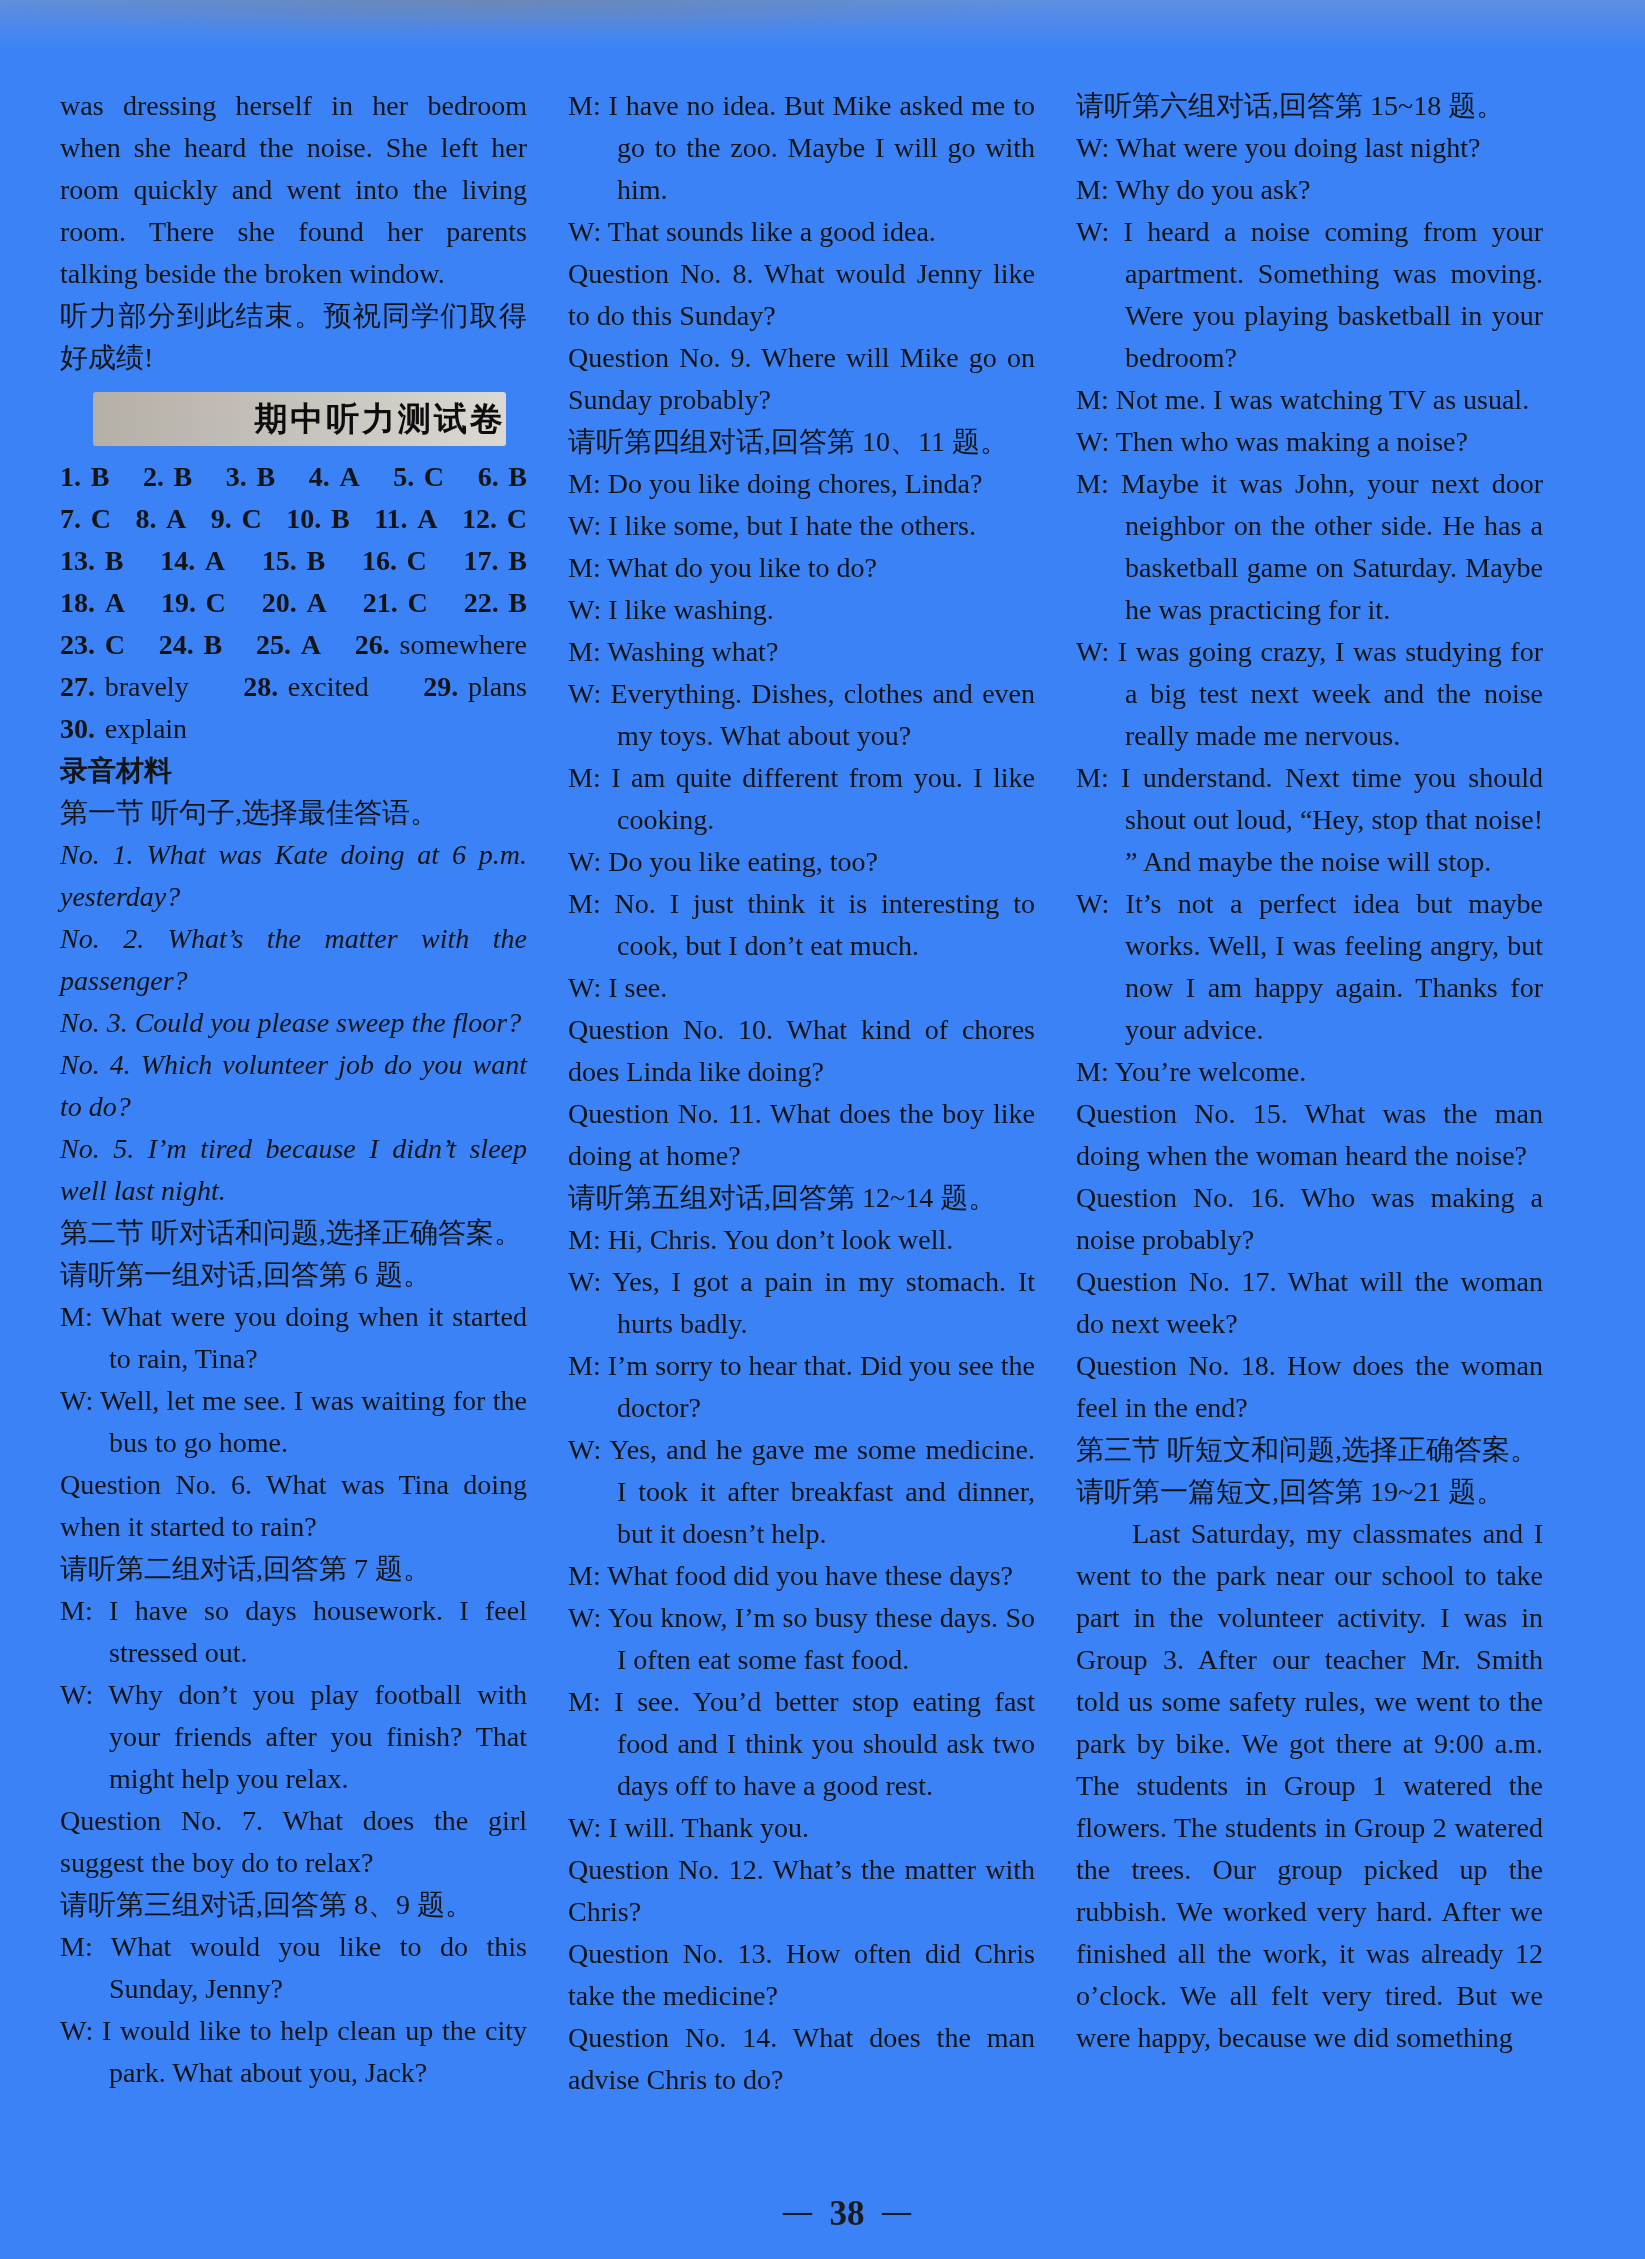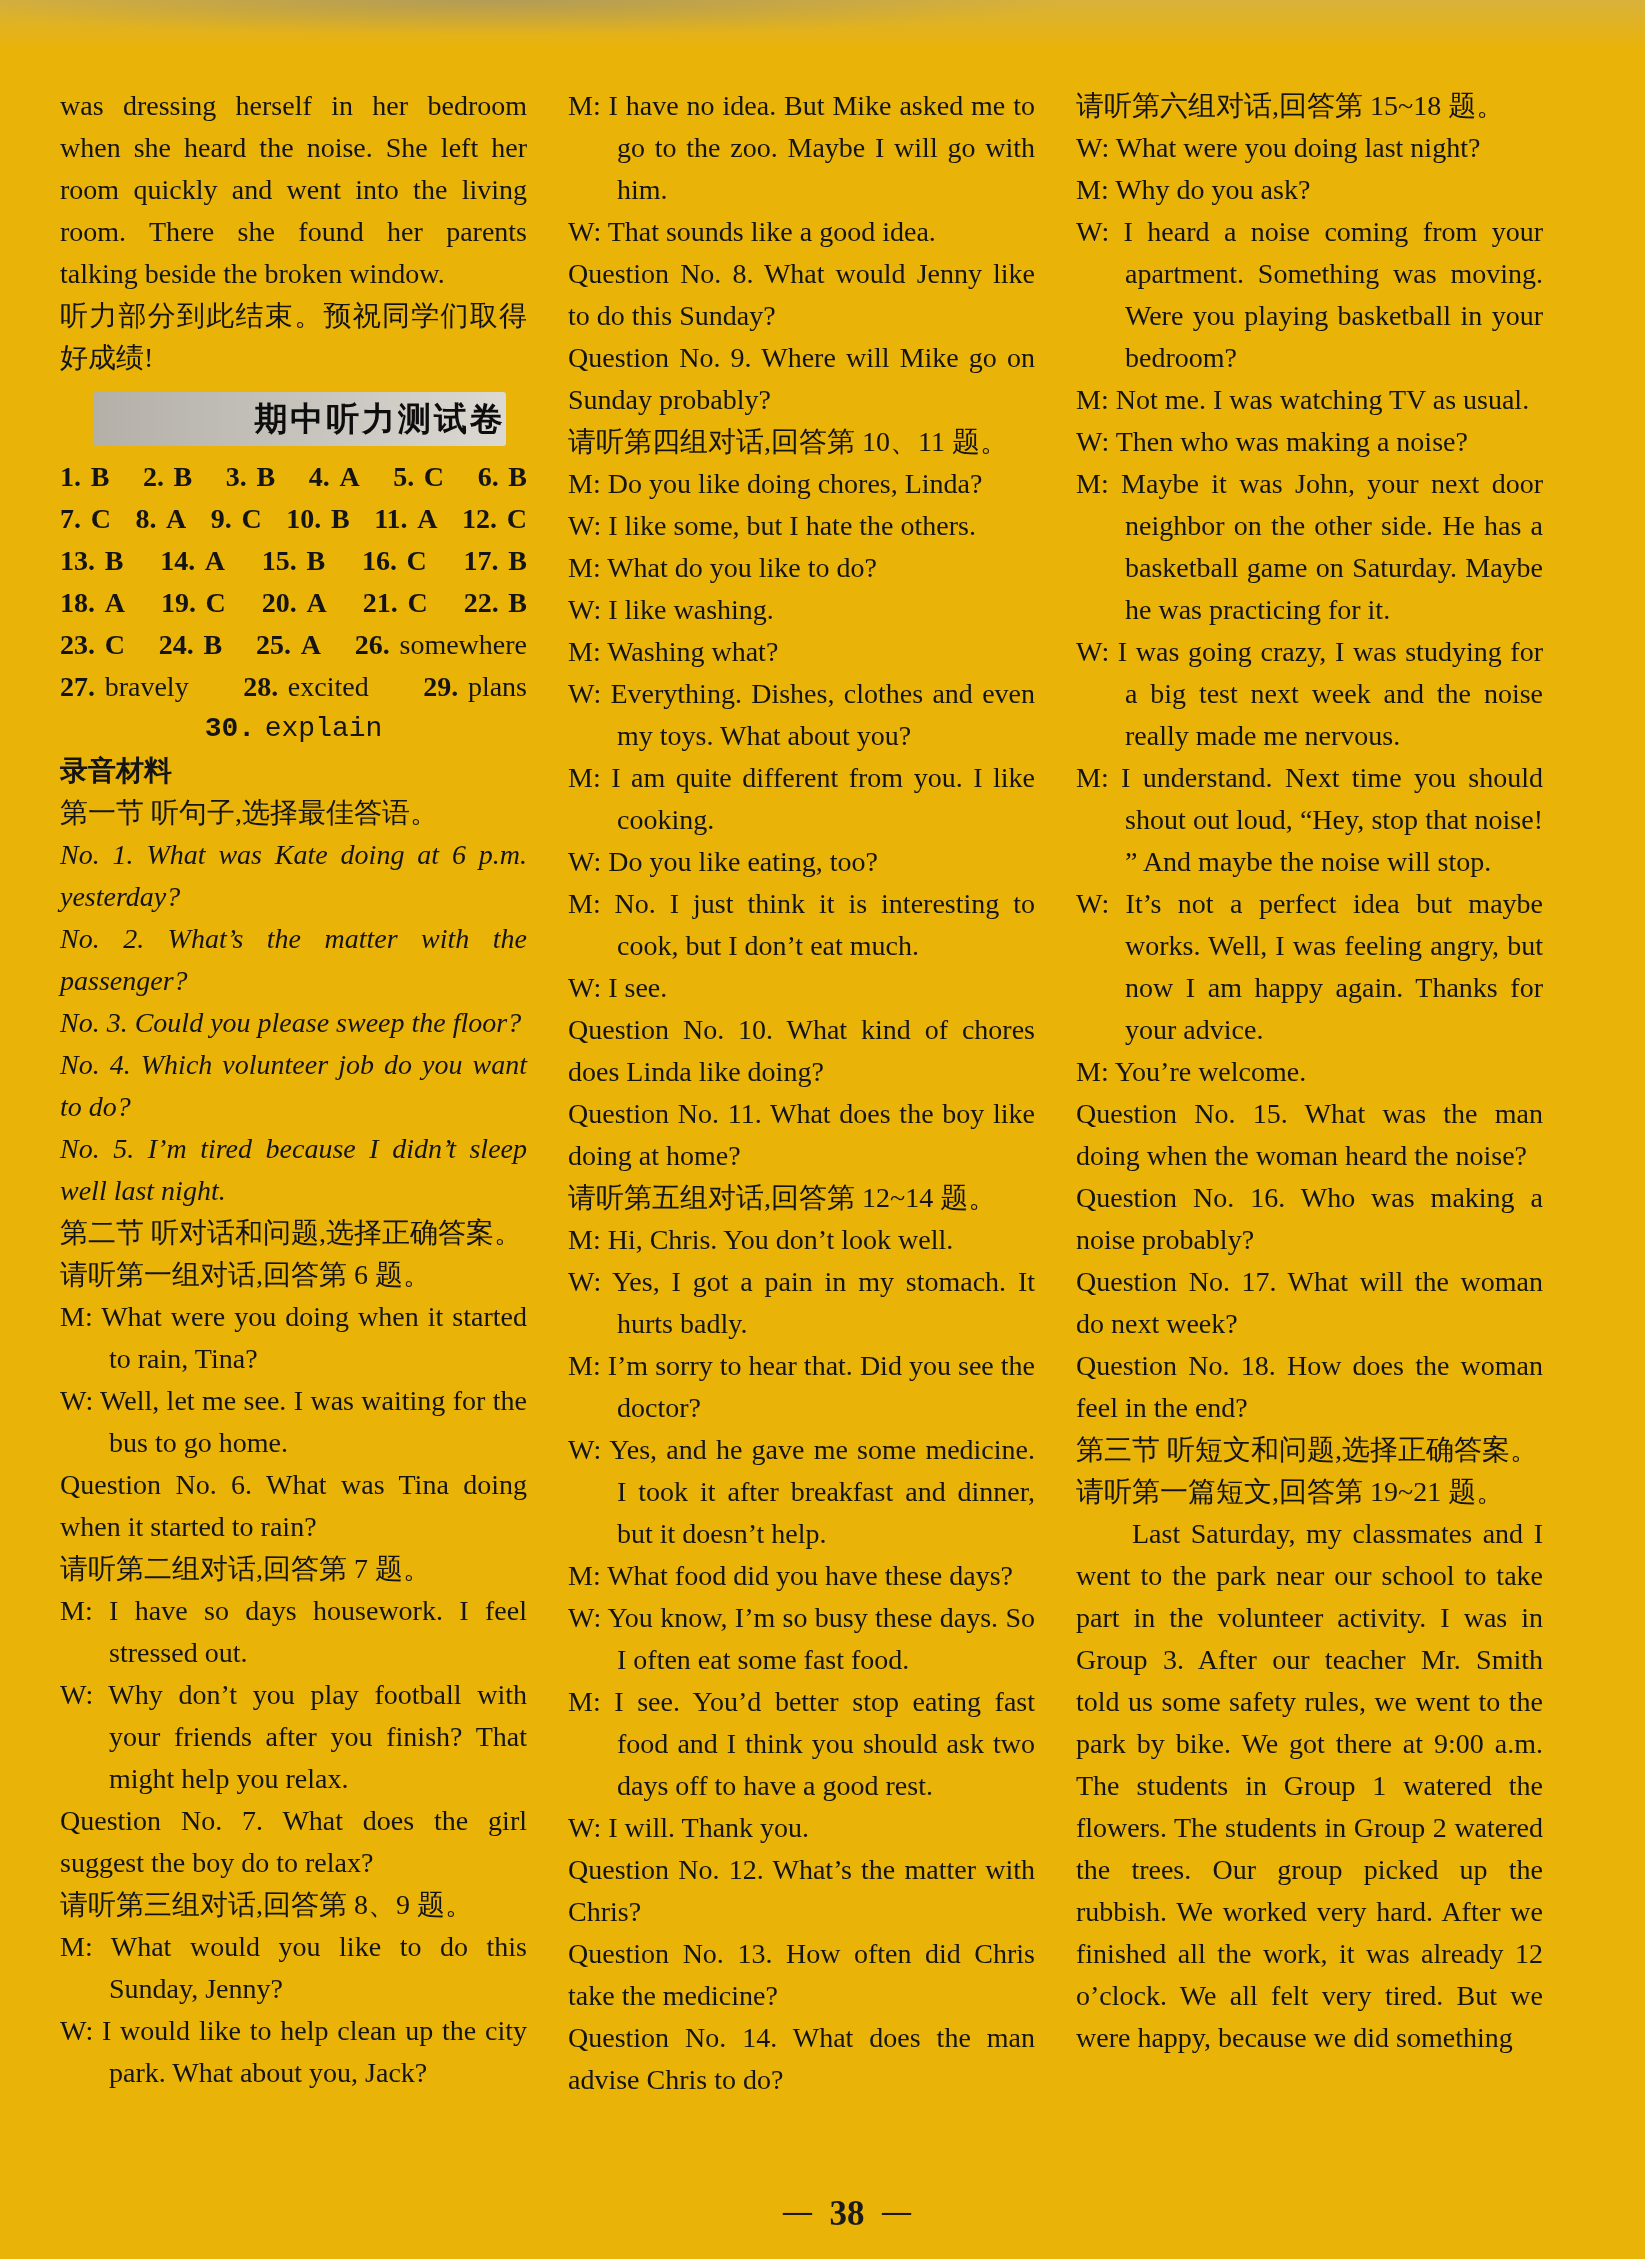--- a/index.html
+++ b/index.html
@@ -2,21 +2,21 @@
 <html><head>
 <meta charset="utf-8">
 <style>
   * { margin:0; padding:0; box-sizing:border-box; }
   html, body { background:#ffffff; }
   body {
     width:1646px; height:2259px; position:relative;
     font-family:"Liberation Serif","DejaVu Serif",serif;
     color:#141414;
   }
-  .page { position:absolute; inset:0; background:#eab308; overflow:hidden; }
+  .page { position:absolute; inset:0; background:#3b82f6; overflow:hidden; }
 
   .scan-shadow {
     position:absolute; top:0; left:0; width:100%; height:64px;
     background:
       radial-gradient(ellipse 796px 50px at 30% 0%, rgba(125,125,125,0.42), rgba(125,125,125,0) 72%),
       linear-gradient(180deg, rgba(175,175,175,0.30), rgba(255,255,255,0) 78%);
     pointer-events:none;
   }
 
   .columns {
@@ -40,21 +40,21 @@
     background:linear-gradient(90deg,#b4b0a8 0%, #c8c5be 55%, #dcd9d2 100%);
     border-radius:2.9px;
   }
   .heading-text {
     font-family:"Liberation Sans","DejaVu Sans",sans-serif;
     font-weight:bold; font-size:33px; letter-spacing:2.9px; color:#0d0d0d;
   }
 
   .answers { }
   .ans-line { display:flex; justify-content:space-between; line-height:42px; }
-  .ans-line.last { justify-content:center;font-family:Liberation Mono, monospace; }
+  .ans-line.last { justify-content:flex-start; }
   .pair { white-space:nowrap; }
   .pair .n { font-weight:bold; }
   .v { margin-left:9.7px; }
   .ab { font-weight:bold; }
   .aw { font-weight:normal; }
 
   .footer {
     position:absolute; left:0; right:0; bottom:25px;
     text-align:center; font-size:29px; color:#1a1a1a;padding-left:48px;
   }

